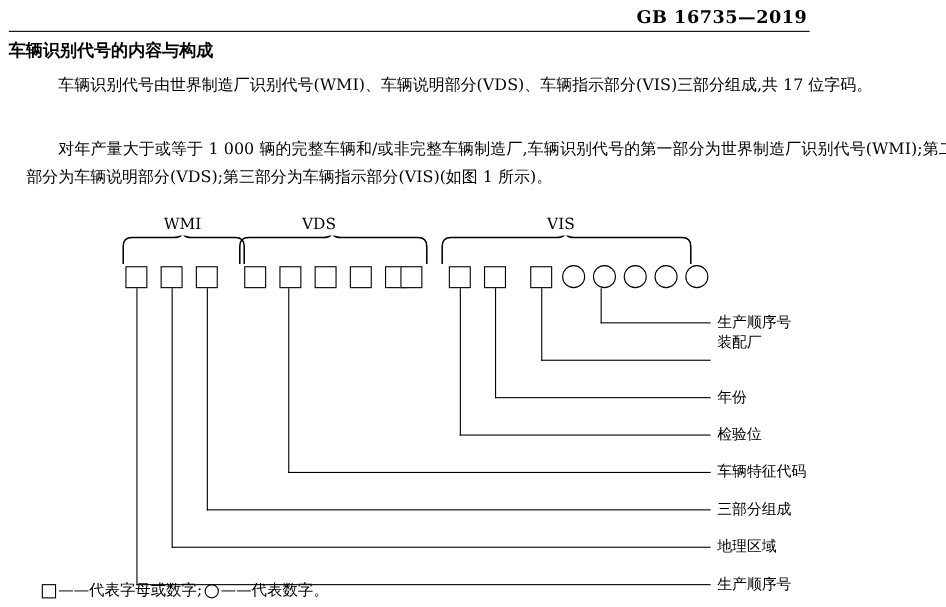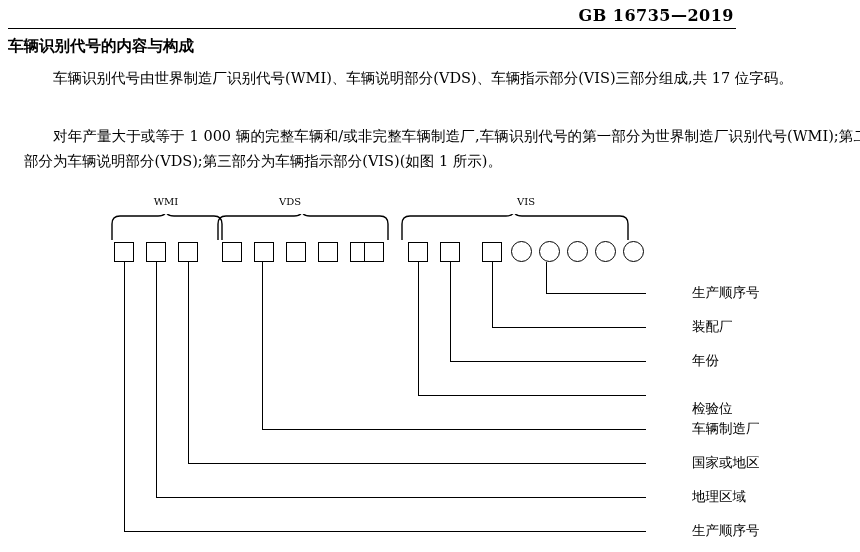--- a/index.html
+++ b/index.html
@@ -62,21 +62,21 @@
   
   .figure {
     position: absolute;
     top: 196px;
     left: 0;
     width: 860px;
     height: 356px;
   }
   .grp-label {
     position: absolute;
-    font-size: 10px;
+    font-size: 14px;
     font-family: "DejaVu Serif", "Liberation Serif", serif;
     text-align: center;
   }
   
   .brace-svg { position: absolute; }
   .box {
     position: absolute;
     width: 20px;
     height: 20px;
     border: 1.3px solid #000;
@@ -96,21 +96,20 @@
     position: absolute;
     background: #000;
   }
   .lead.v { width: 1.2px; }
   .lead.h { height: 1.2px; }
   .call-label {
     position: absolute;
     font-size: 13.5px;
     font-family: "DejaVu Serif", "Liberation Serif", serif;
     white-space: nowrap;
-    margin-left: 40px;
   }
   .legend {
     position: absolute;
     left: 38px;
     bottom: 6px;
     font-size: 14px;
     font-family: "DejaVu Serif", "Liberation Serif", serif;
     display: flex;
     align-items: center;
     gap: 0;
@@ -150,21 +149,21 @@
   </div>
 
   <div class="para p2">
     <span class="indent">对年产量大于或等于 1 000 辆的完整车辆和/或非完整车辆制造厂,车辆识别代号的第一部分为世界制造厂识别代号(WMI);第二部分为车辆说明部分(VDS);第三部分为车辆指示部分(VIS)(如图 1 所示)。</span>
   </div>
 
   <div class="figure">
 
     <div class="grp-label" style="left:136px; top:0px; width:60px;">WMI</div>
     <div class="grp-label" style="left:250px; top:0px; width:80px;">VDS</div>
-    <div class="grp-label" style="left:486px; top:0px; width:80px;">VIS</div>
+    <div class="grp-label" style="left:470px; top:0px; width:80px;">VIS</div>
 
     <svg class="brace-svg" style="left:110px; top:18px;" width="114" height="26" viewBox="0 0 114 26">
       <path d="M2 26 L2 10 Q2 2 10 2 L48 2 Q56 2 56 -4 Q56 2 64 2 L104 2 Q112 2 112 10 L112 26" fill="none" stroke="#000" stroke-width="1.4"></path>
     </svg>
 
     <svg class="brace-svg" style="left:216px; top:18px;" width="174" height="26" viewBox="0 0 174 26">
       <path d="M2 26 L2 10 Q2 2 10 2 L78 2 Q86 2 86 -4 Q86 2 94 2 L164 2 Q172 2 172 10 L172 26" fill="none" stroke="#000" stroke-width="1.4"></path>
     </svg>
 
     <svg class="brace-svg" style="left:400px; top:18px;" width="230" height="26" viewBox="0 0 230 26">
@@ -190,41 +189,47 @@
     <div class="circle" style="left:567px; top:45px;"></div>
     <div class="circle" style="left:595px; top:45px;"></div>
     <div class="circle" style="left:623px; top:45px;"></div>
 
     <div class="lead v" style="left:546px; top:66px; height:32px;"></div>
     <div class="lead h" style="left:546px; top:97px; width:100px;"></div>
     <div class="call-label" style="left:652px; top:88px;">生产顺序号</div>
 
     <div class="lead v" style="left:492px; top:66px; height:66px;"></div>
     <div class="lead h" style="left:492px; top:131px; width:154px;"></div>
-    <div class="call-label" style="left:652px; top:122px;">装配厂</div>
+    <div class="call-label" style="left:652px; top:106px;">装配厂</div>
 
     <div class="lead v" style="left:450px; top:66px; height:100px;"></div>
     <div class="lead h" style="left:450px; top:165px; width:196px;"></div>
     <div class="call-label" style="left:652px; top:156px;">年份</div>
 
     <div class="lead v" style="left:418px; top:66px; height:134px;"></div>
     <div class="lead h" style="left:418px; top:199px; width:228px;"></div>
-    <div class="call-label" style="left:652px; top:204px;">检验位</div>
+    <div class="call-label" style="left:652px; top:190px;">检验位</div>
 
     <div class="lead v" style="left:262px; top:66px; height:168px;"></div>
     <div class="lead h" style="left:262px; top:233px; width:384px;"></div>
-    <div class="call-label" style="left:652px; top:224px;">车辆制造厂</div>
+    <div class="call-label" style="left:652px; top:224px;">车辆特征代码</div>
 
     <div class="lead v" style="left:188px; top:66px; height:202px;"></div>
     <div class="lead h" style="left:188px; top:267px; width:458px;"></div>
-    <div class="call-label" style="left:652px; top:258px;">国家或地区</div>
+    <div class="call-label" style="left:652px; top:258px;">三部分组成</div>
 
     <div class="lead v" style="left:156px; top:66px; height:236px;"></div>
     <div class="lead h" style="left:156px; top:301px; width:490px;"></div>
     <div class="call-label" style="left:652px; top:292px;">地理区域</div>
 
     <div class="lead v" style="left:124px; top:66px; height:270px;"></div>
     <div class="lead h" style="left:124px; top:335px; width:522px;"></div>
     <div class="call-label" style="left:652px; top:326px;">生产顺序号</div>
 
+    <div class="legend">
+      <span class="lbox"></span>
+      <span>——代表字母或数字;</span>
+      <span class="lcirc" style="margin-left:2px;"></span>
+      <span>——代表数字。</span>
+    </div>
 
   </div>
 </div>
 
 </body></html>

